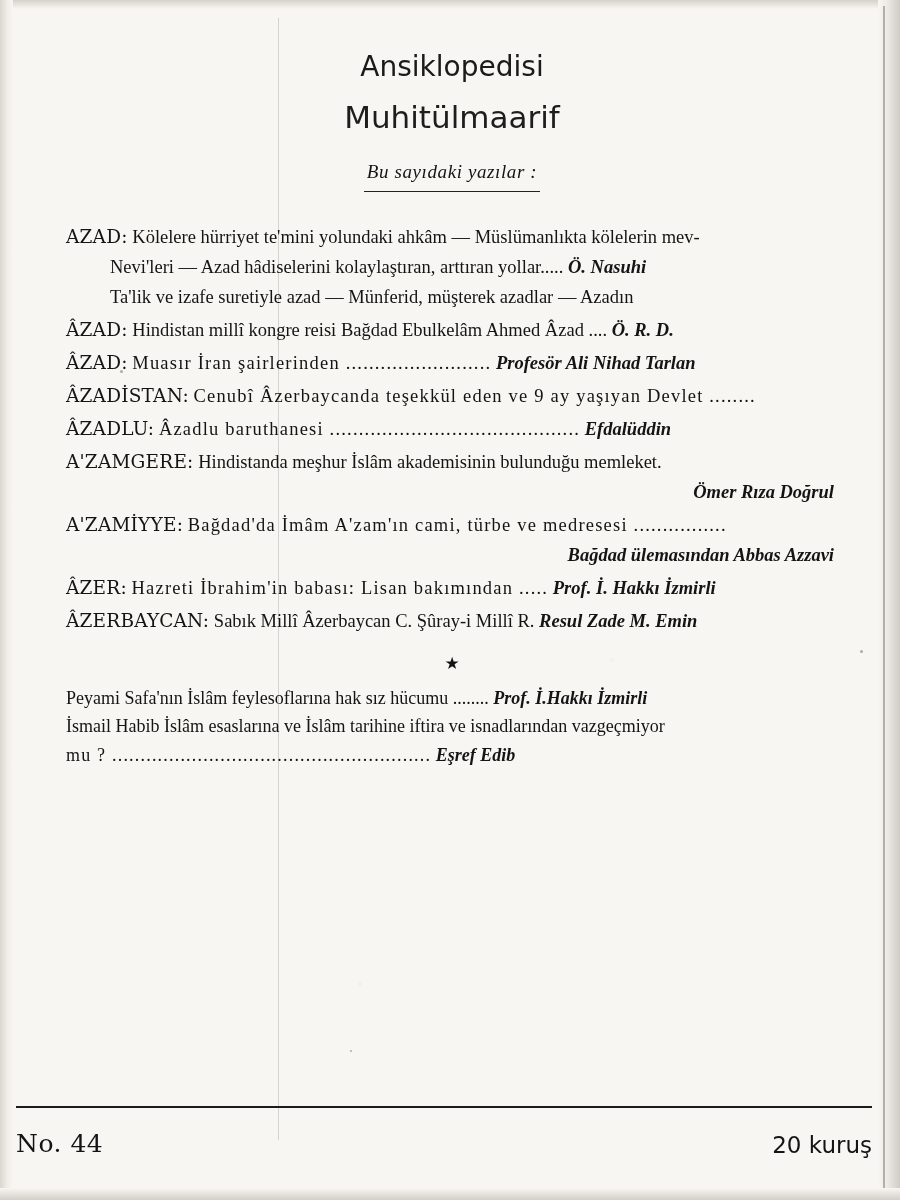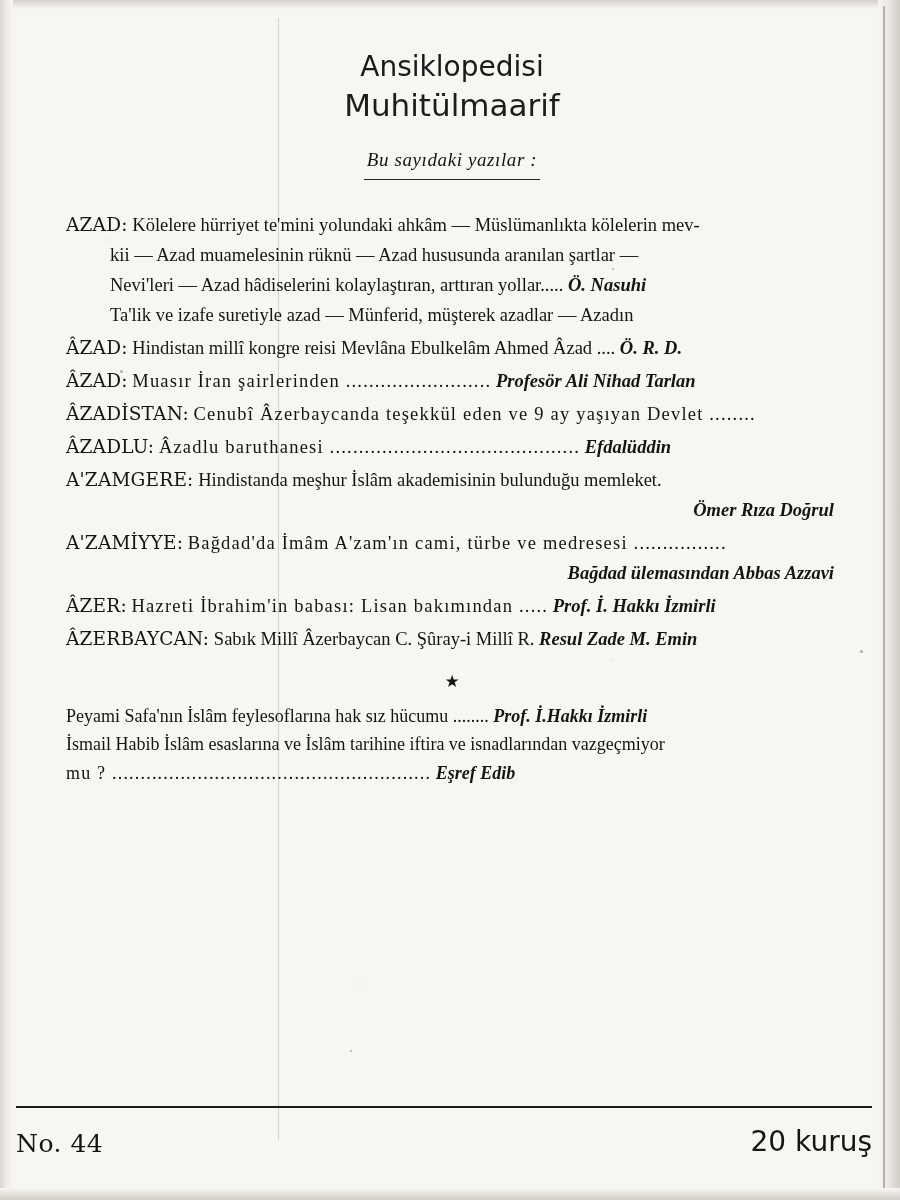--- a/index.html
+++ b/index.html
@@ -86,21 +86,21 @@
     font-size: 28px;
     font-weight: 400;
     letter-spacing: 0px;
     margin: 4px 0 0 0;
     color: #1a1a1a;
   }
   .title-sub2 {
     font-family: "DejaVu Sans", sans-serif;
     font-size: 31px;
     font-weight: 400;
-    margin: 4px 0 0 0;
+    margin: 16px 0 0 0;
     color: #1d1d1d;
   }
   .section-label {
     margin: 26px 0 6px 0;
     text-align: center;
     font-style: italic;
     font-size: 19px;
     letter-spacing: .6px;
   }
   .section-label span {
@@ -168,21 +168,21 @@
     justify-content: space-between;
     align-items: flex-end;
   }
   .issue {
     font-family: "DejaVu Serif", serif;
     font-size: 25px;
     letter-spacing: .5px;
   }
   .price {
     font-family: "DejaVu Sans", sans-serif;
-    font-size: 28px;
+    font-size: 23px;
   }
   .speck {
     position: absolute;
     background: rgba(40,38,34,0.35);
     border-radius: 50%;
   }
 </style>
 </head>
 <body>
 
@@ -209,32 +209,31 @@
       <span>Bu sayıdaki yazılar :</span>
     </div>
 
     <div class="toc">
 
       <div class="entry">
         <span class="line">
           <span class="hw">AZAD:</span>
           <span class="txt">Kölelere hürriyet te'mini yolundaki ahkâm — Müslümanlıkta kölelerin mev-</span>
         </span>
-        <span class="cont txt">kii — Azad muamelesinin rüknü — Azad hususunda aranılan şartlar —</span>
         <span class="cont">
           <span class="txt">Nevi'leri — Azad hâdiselerini kolaylaştıran, arttıran yollar.....</span>
           <span class="author">Ö. Nasuhi</span>
         </span>
         <span class="cont txt">Ta'lik ve izafe suretiyle azad — Münferid, müşterek azadlar — Azadın</span>
       </div>
 
       <div class="entry">
         <span class="line">
           <span class="hw">ÂZAD:</span>
-          <span class="txt">Hindistan millî kongre reisi Mevlâna Ebulkelâm Ahmed Âzad ....</span>
+          <span class="txt">Hindistan millî kongre reisi Bağdad Ebulkelâm Ahmed Âzad ....</span>
           <span class="author">Ö. R. D.</span>
         </span>
       </div>
 
       <div class="entry">
         <span class="line">
           <span class="hw">ÂZAD:</span>
           <span class="txt dots">Muasır İran şairlerinden .........................</span>
           <span class="author">Profesör Ali Nihad Tarlan</span>
         </span>

